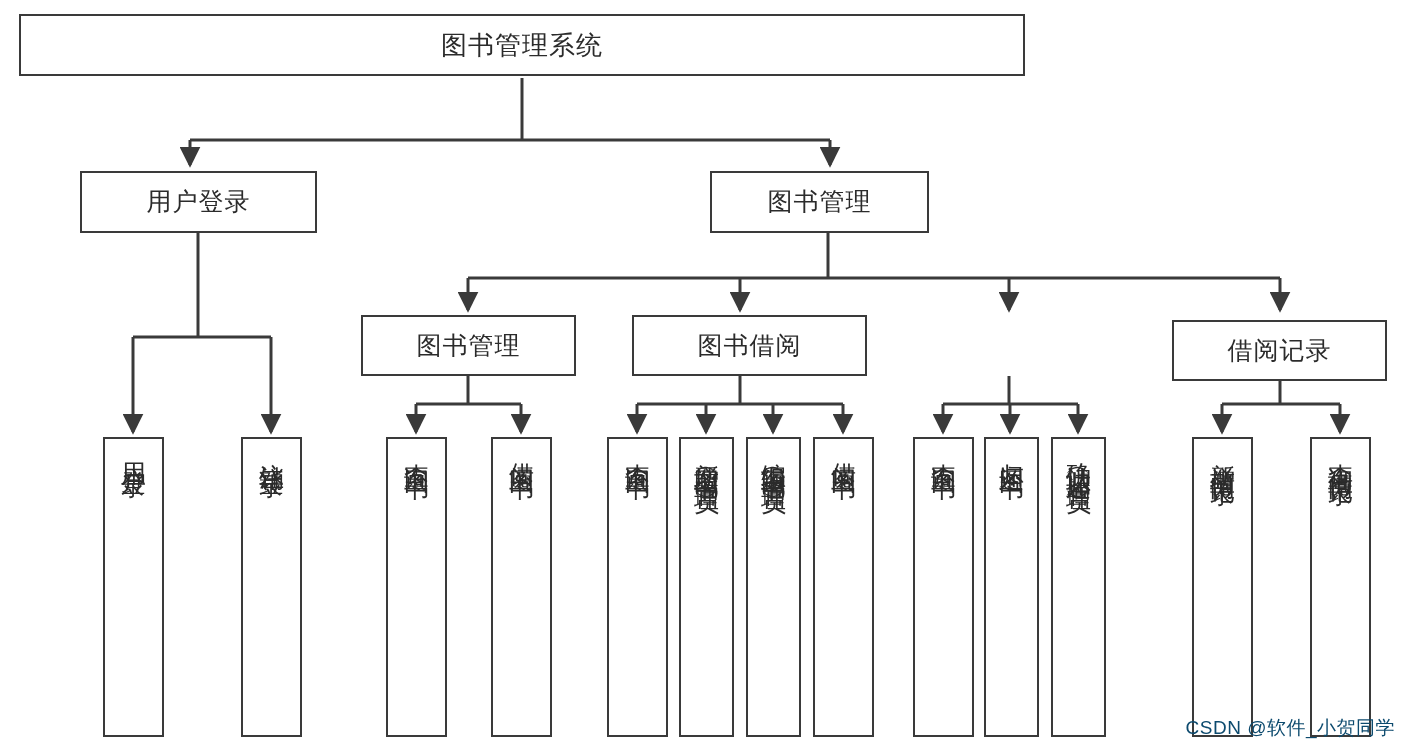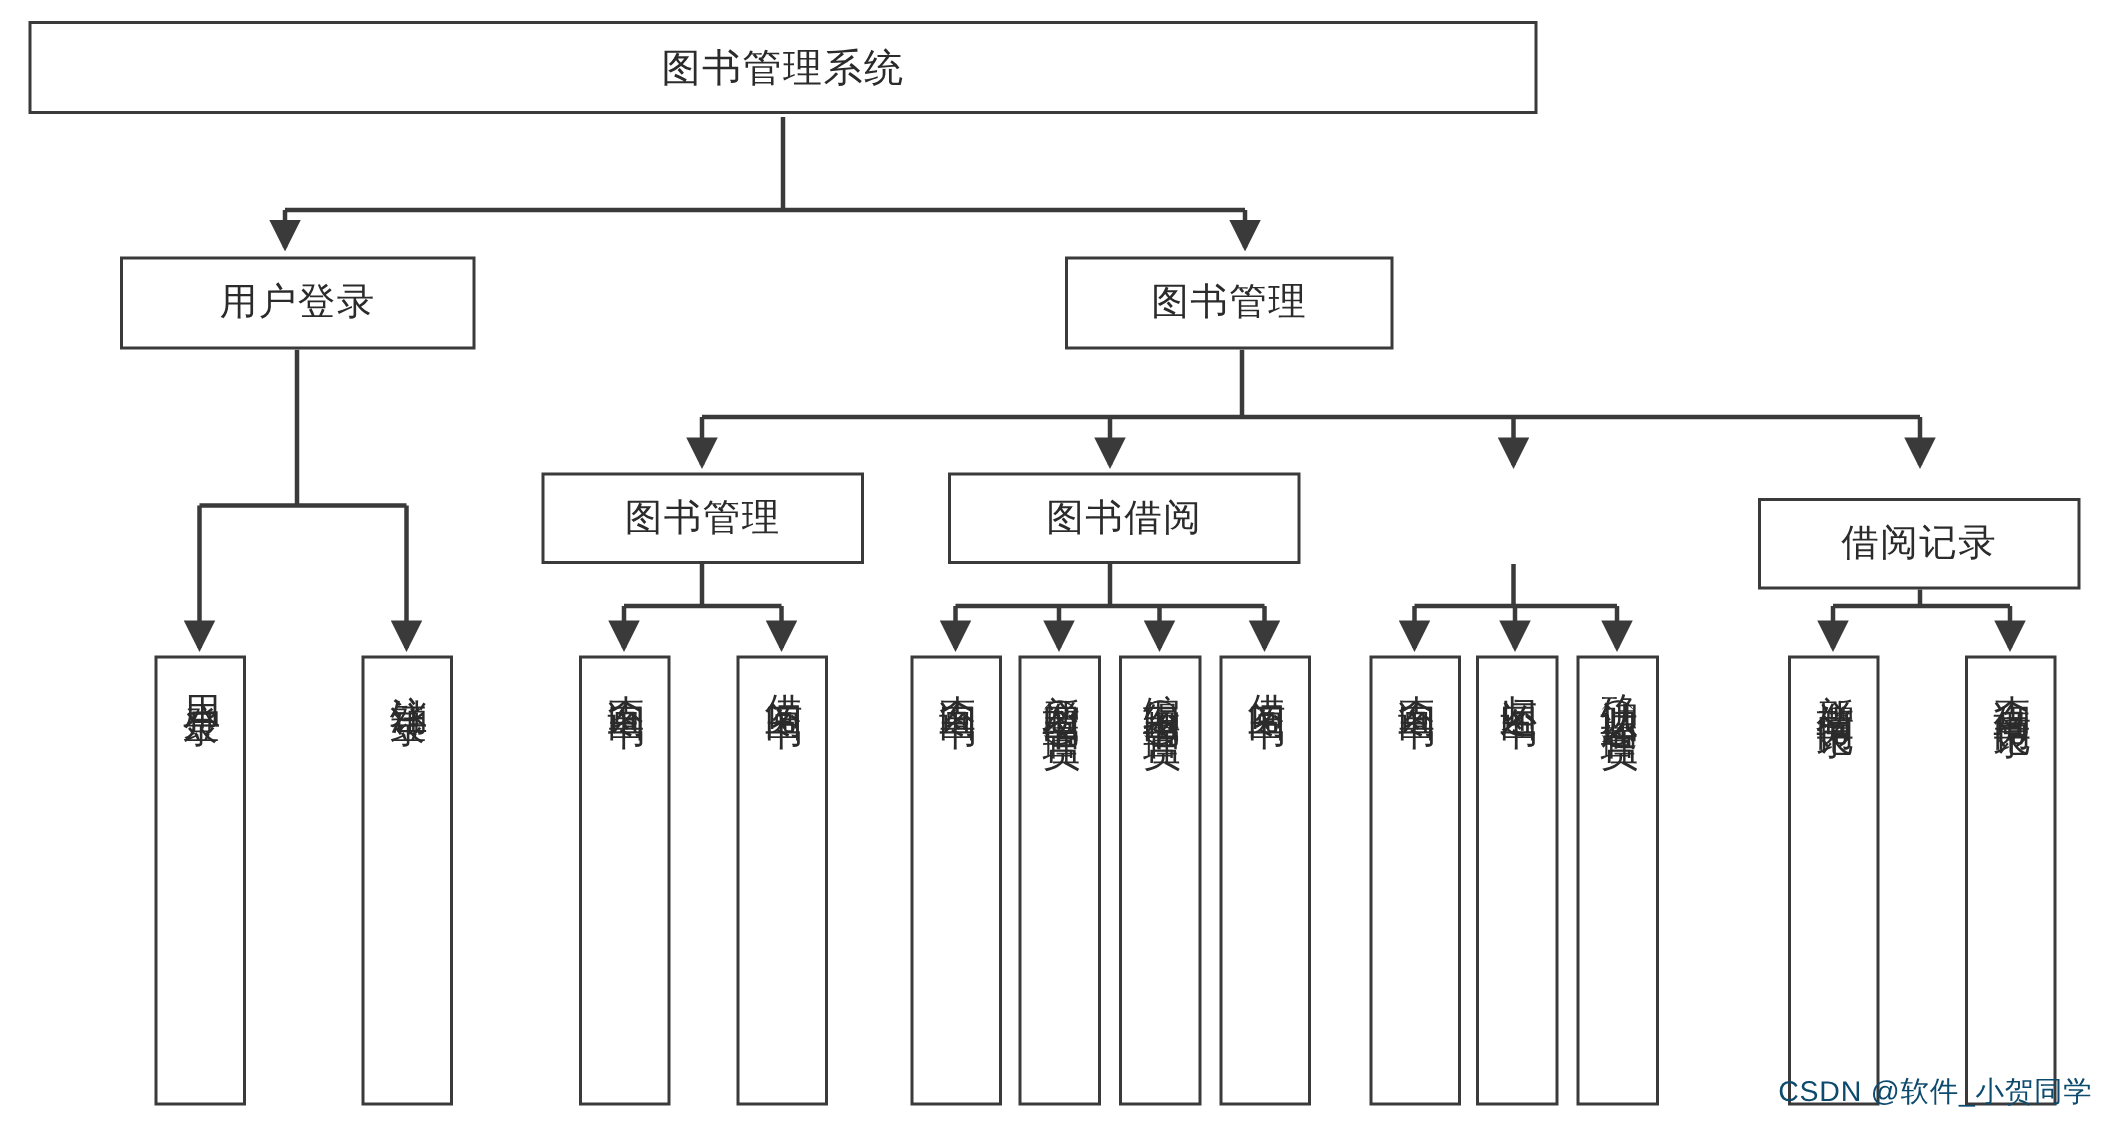--- a/index.html
+++ b/index.html
@@ -145,21 +145,21 @@
 
   <div class="node horiz" style="left:361px; top:315px; width:215px; height:61px;">
     <span class="label">图书管理</span>
   </div>
 
   <div class="node horiz" style="left:632px; top:315px; width:235px; height:61px;">
     <span class="label">图书借阅</span>
   </div>
 
 
-  <div class="node horiz" style="left:1172px; top:332px; width:215px; height:61px;">
+  <div class="node horiz" style="left:1172px; top:320px; width:215px; height:61px;">
     <span class="label">借阅记录</span>
   </div>
 
   <div class="node vert" style="left:103px; top:437px; width:61px; height:300px;">
     <span class="label">用户登录</span>
   </div>
 
   <div class="node vert" style="left:241px; top:437px; width:61px; height:300px;">
     <span class="label">注销登录</span>
   </div>

